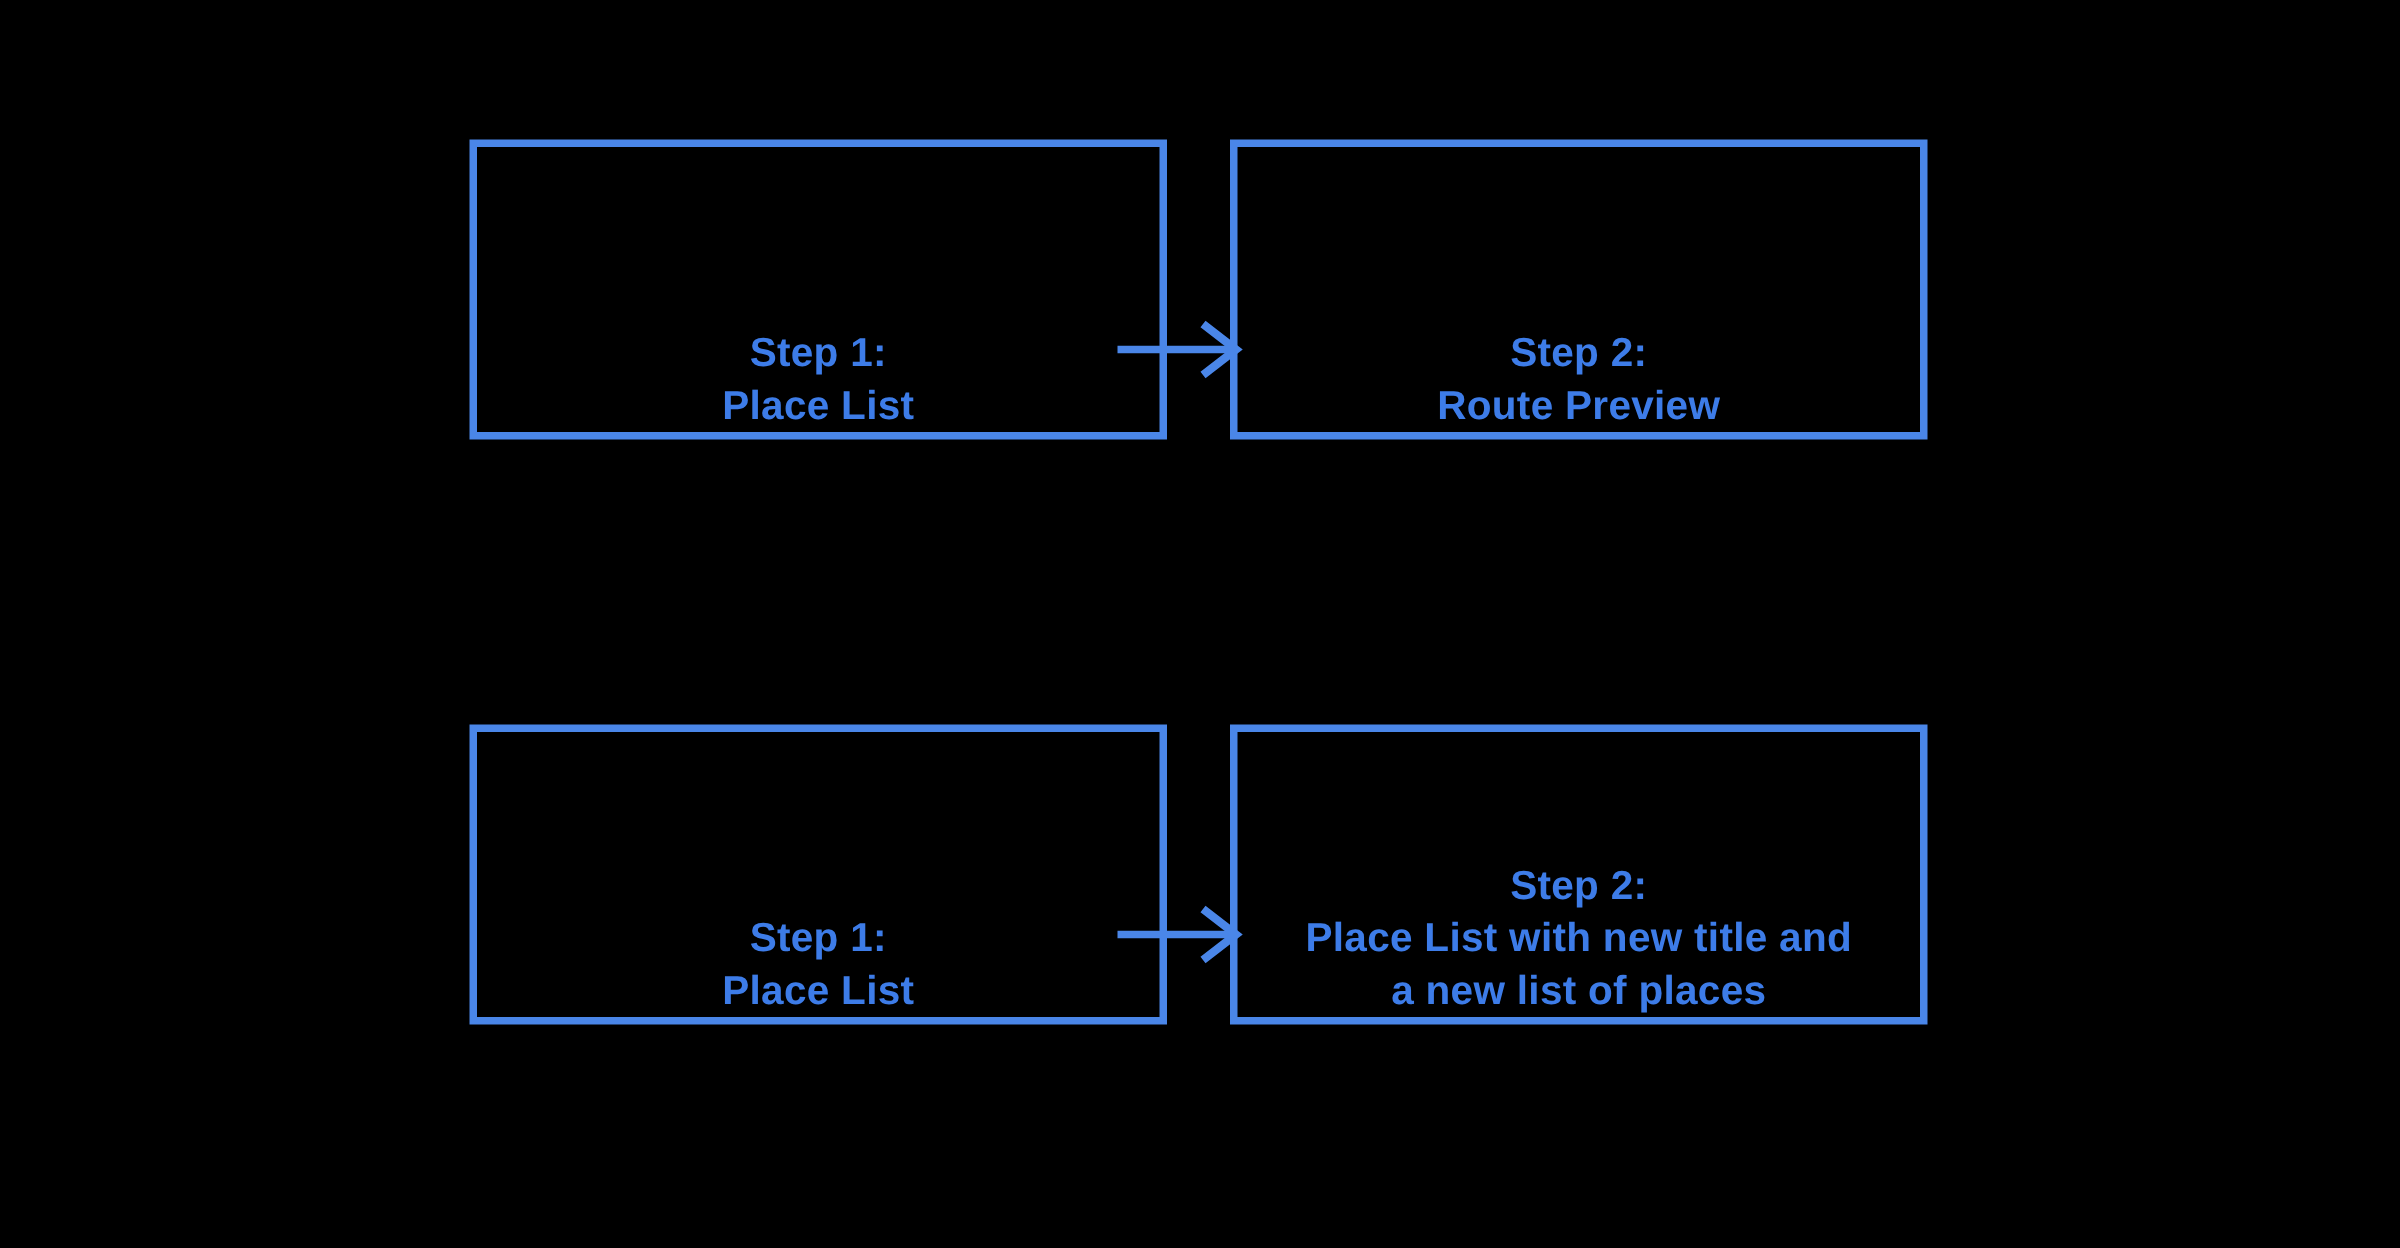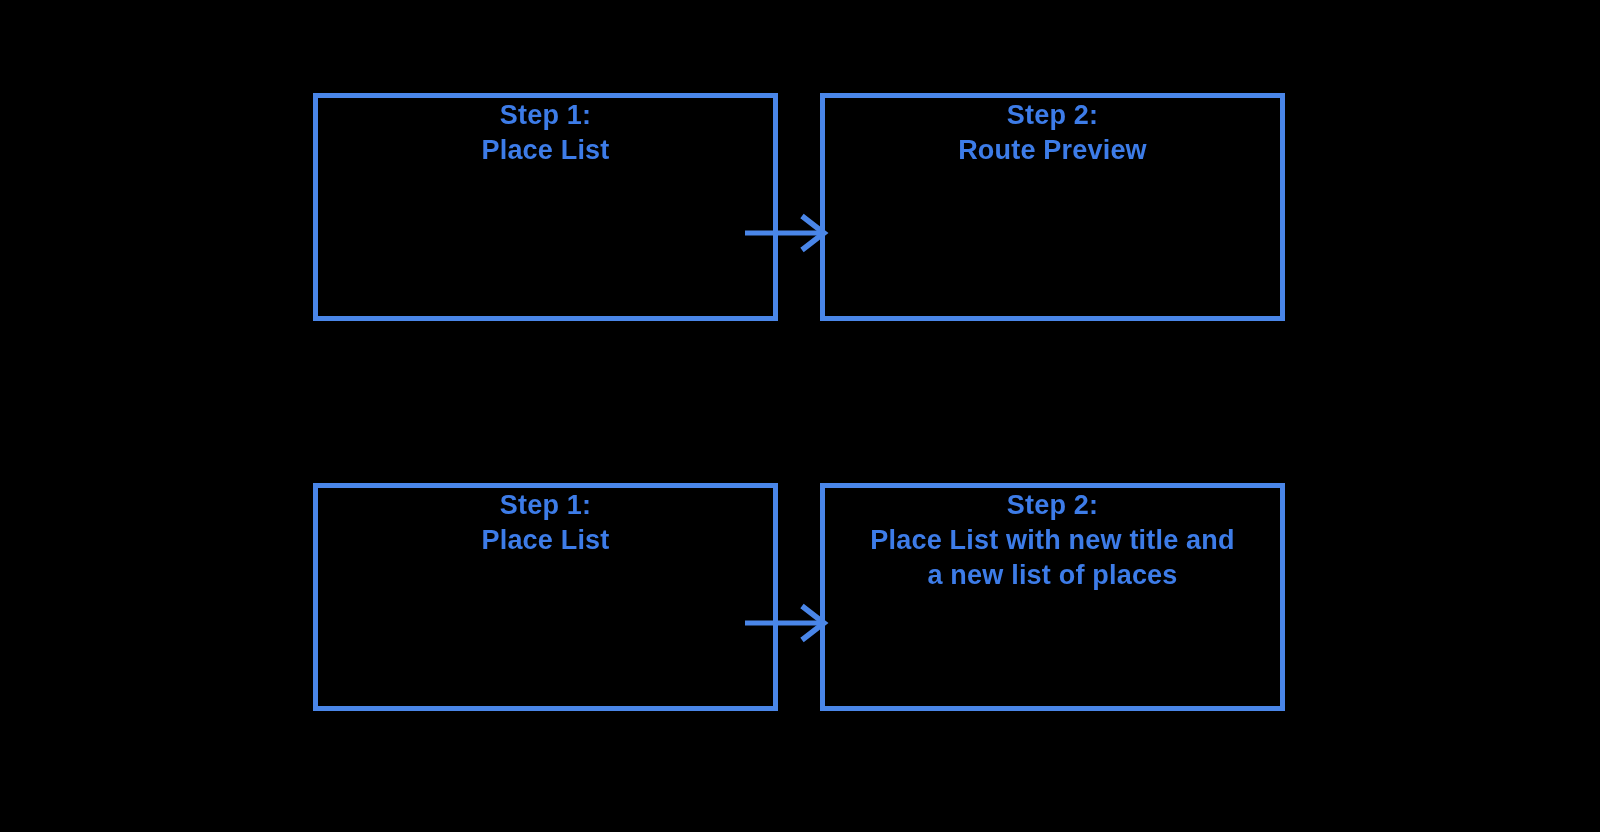--- a/index.html
+++ b/index.html
@@ -16,25 +16,25 @@
   .canvas {
     position: relative;
     width: 1600px;
     height: 832px;
     background: var(--canvas-bg);
     overflow: hidden;
   }
   .flow-box {
     position: absolute;
     width: 465px;
-    height: 228px;
+    height: 200px;
     border: 5px solid var(--box-border);
     background: transparent;
     display: flex;
-    align-items: flex-start;
+    align-items: flex-end;
     justify-content: center;
   }
   .box-r1-src { left: 313px; top: 93px; }
   .box-r1-tgt { left: 820px; top: 93px; }
   .box-r2-src { left: 313px; top: 483px; }
   .box-r2-tgt { left: 820px; top: 483px; }
   .box-label {
     font-size: 27px;
     line-height: 35px;
     font-weight: 700;

